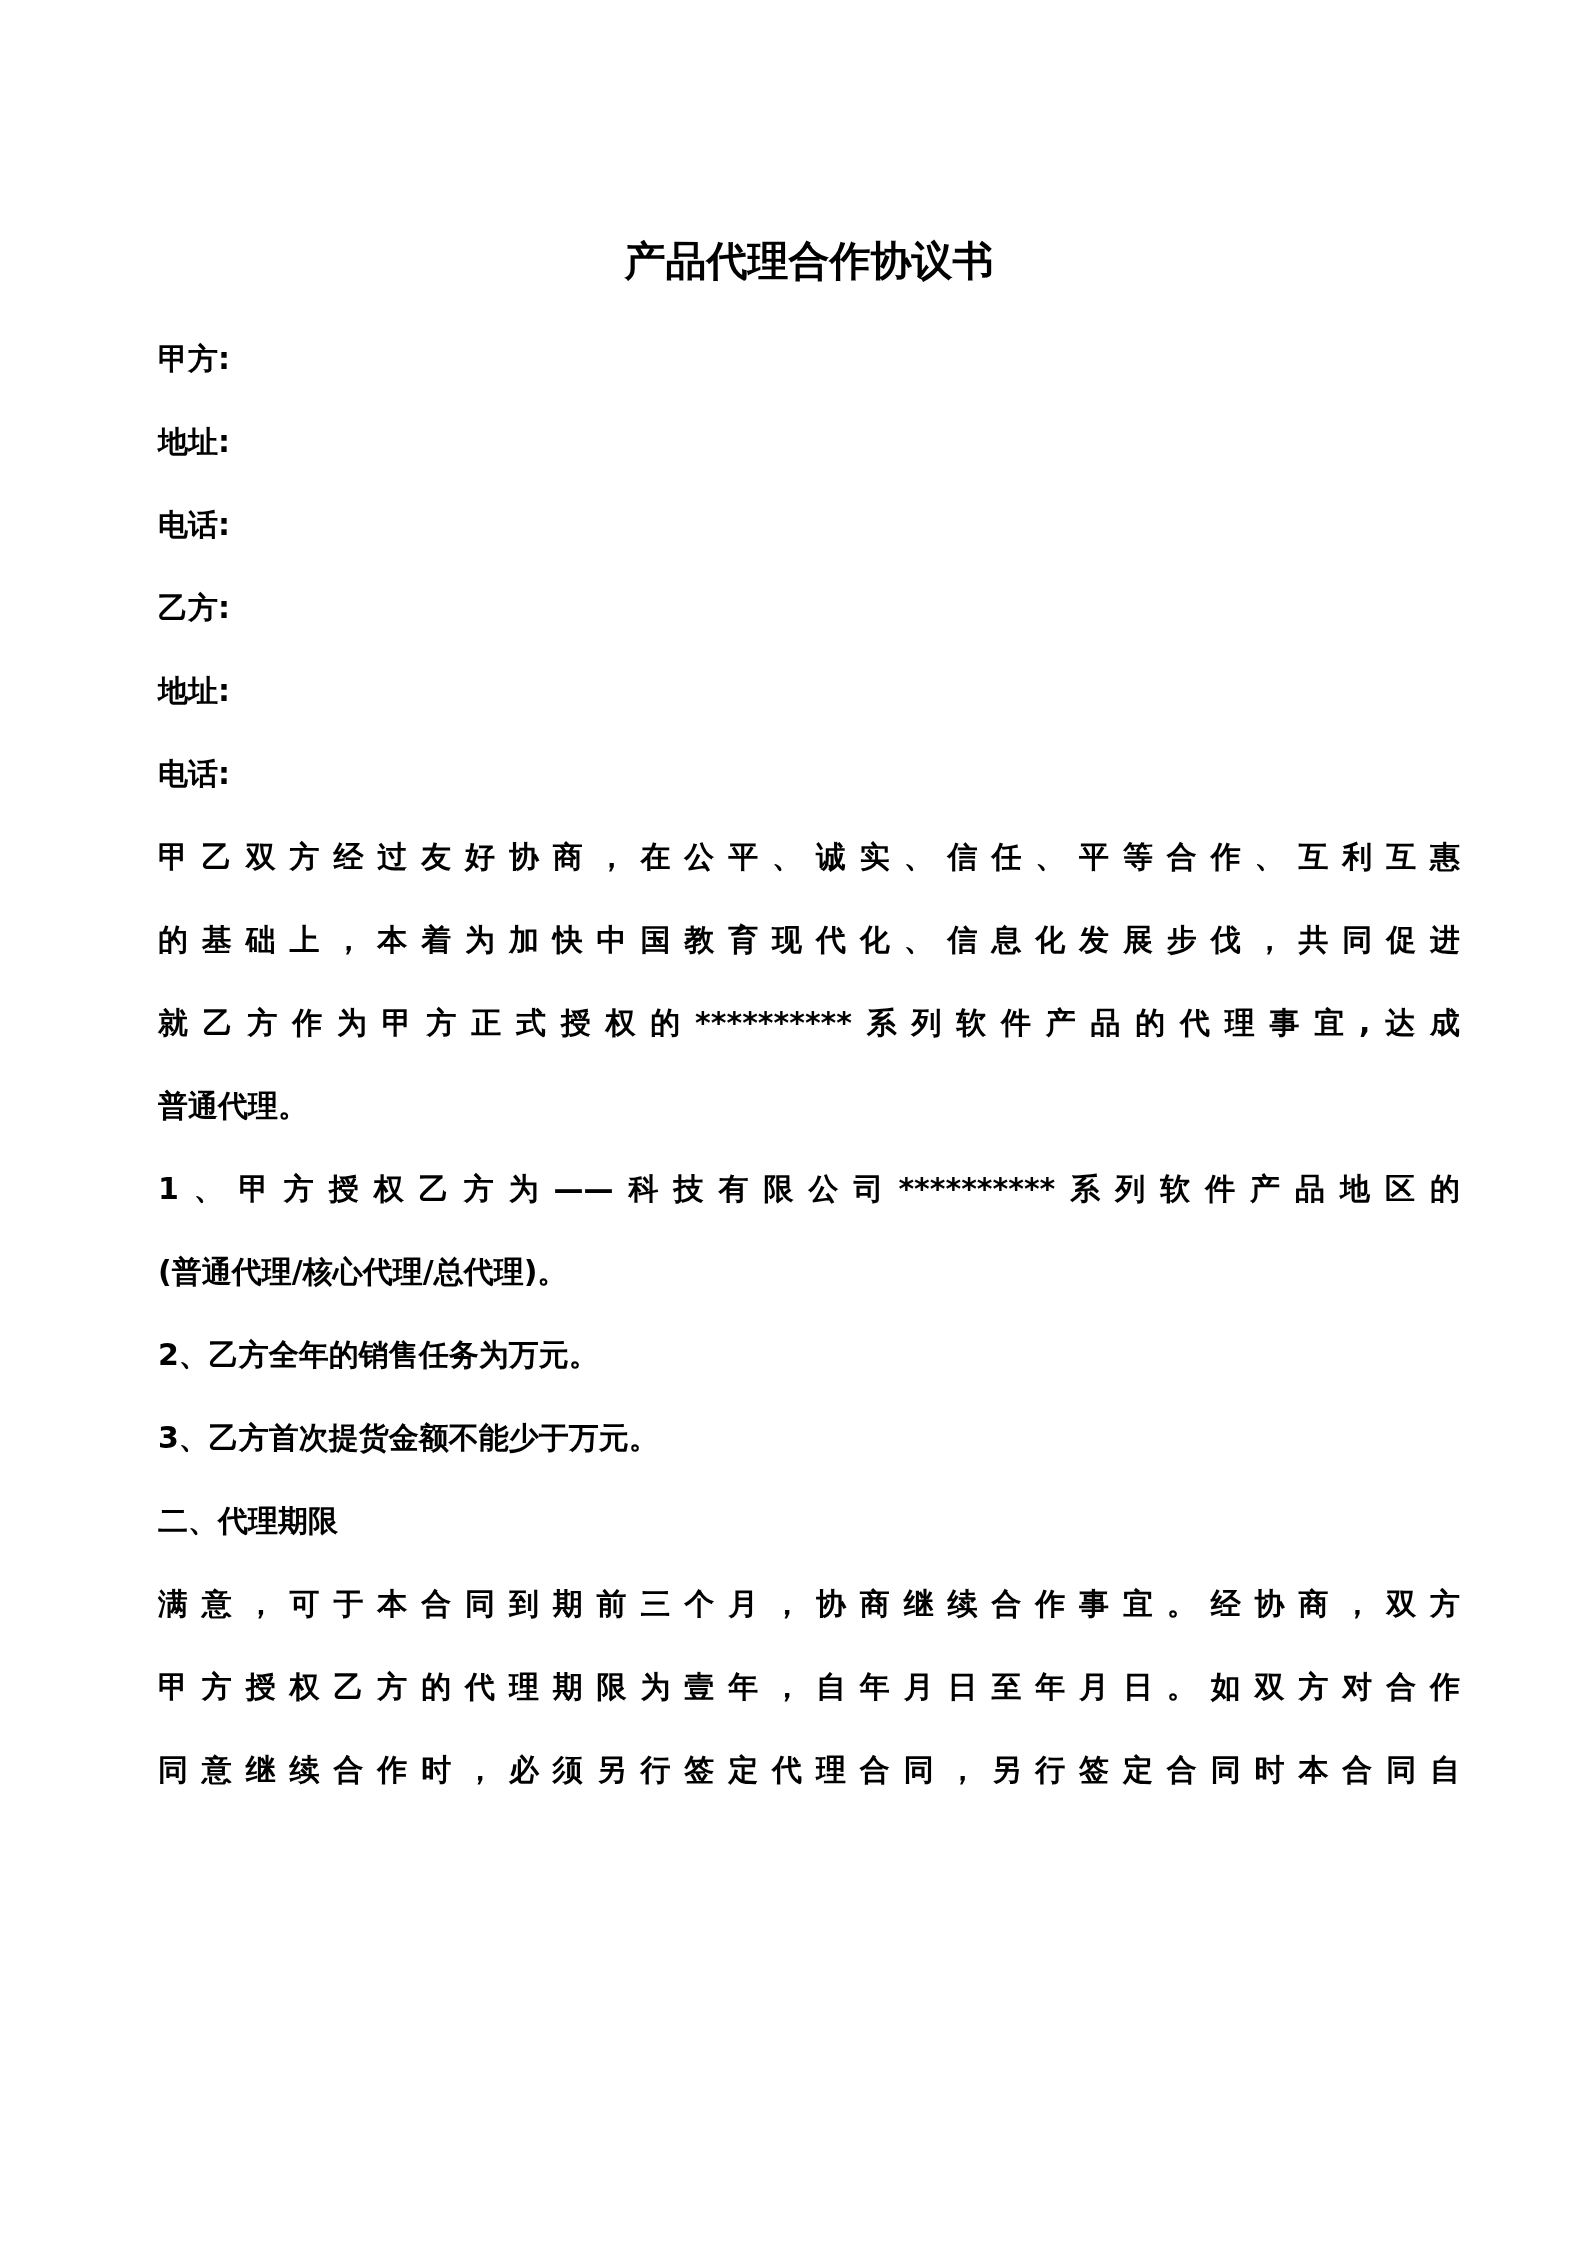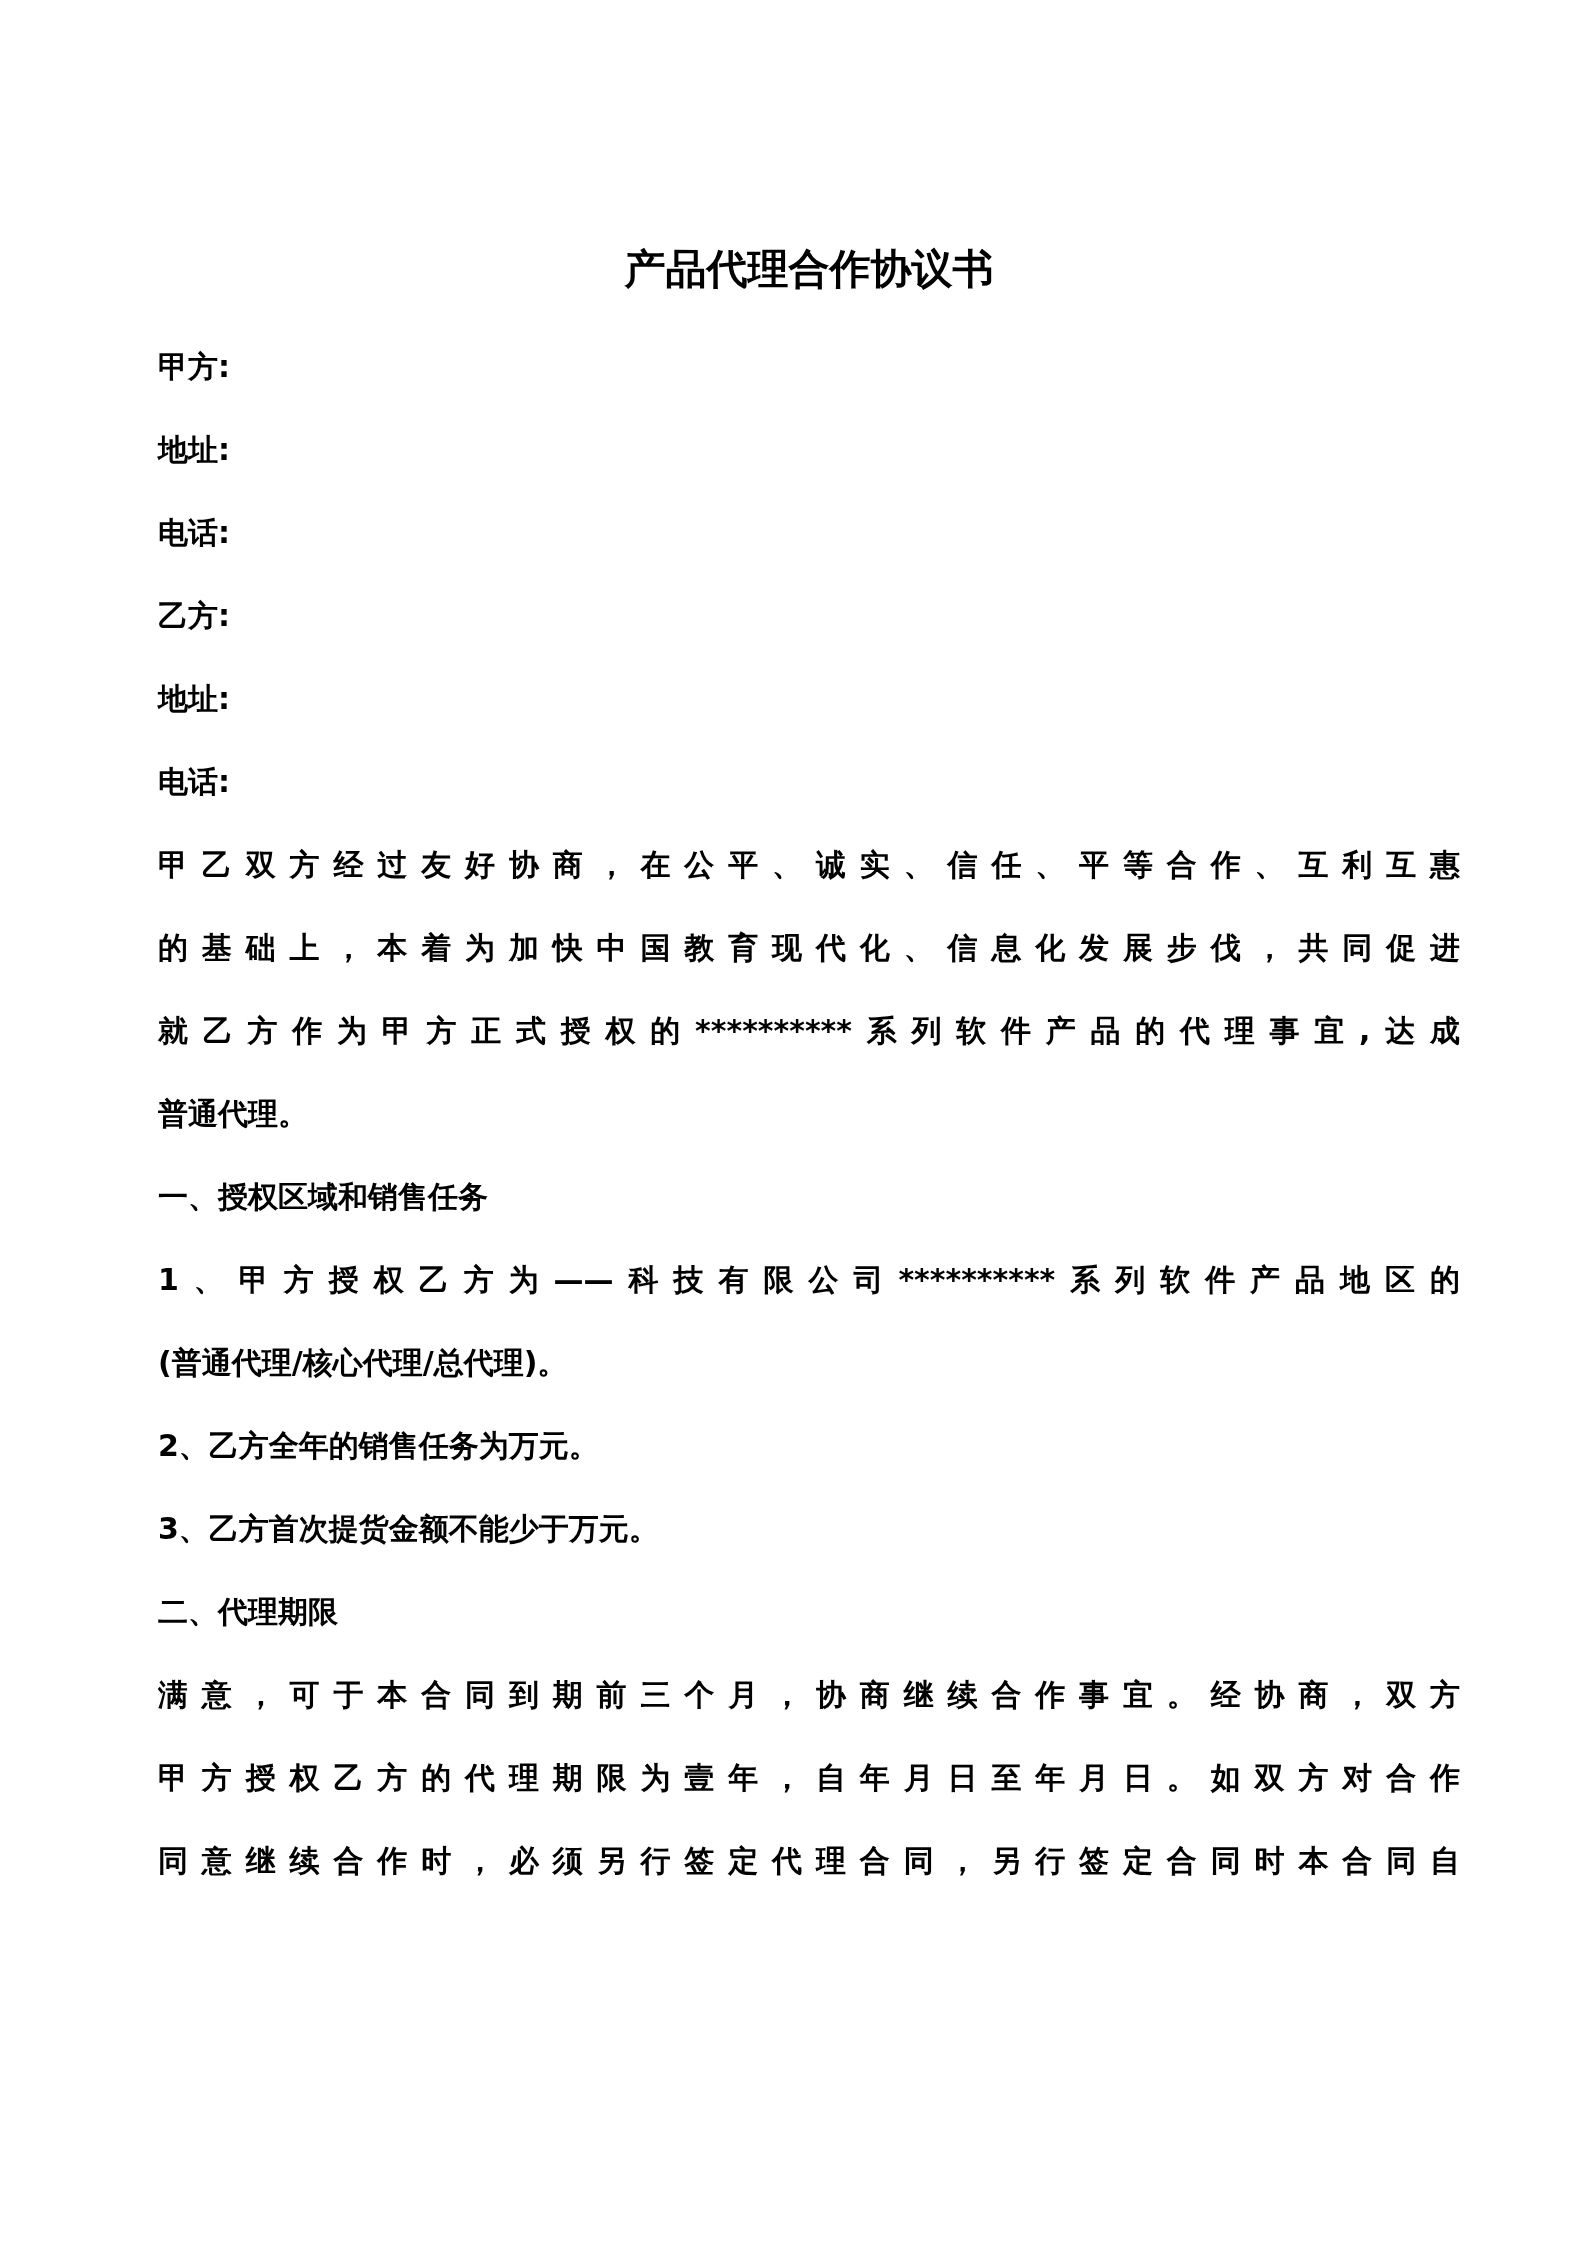--- a/index.html
+++ b/index.html
@@ -14,21 +14,21 @@
     background: #ffffff;
     overflow: hidden;
     font-family: "DejaVu Sans", sans-serif;
     font-weight: 700;
     color: #000000;
   }
   .content {
     position: absolute;
     left: 158px;
     width: 1302px;
-    top: 228px;
+    top: 220px;
   }
   .doc-title {
     height: 83px;
     line-height: 83px;
     font-size: 41px;
     text-align: center;
     margin-bottom: 14px;
     white-space: nowrap;
   }
   .line {
@@ -58,21 +58,20 @@
     <div class="line">电话:</div>
     <div class="line">乙方:</div>
     <div class="line">地址:</div>
     <div class="line">电话:</div>
 
     <div class="line justify">甲乙双方经过友好协商，在公平、诚实、信任、平等合作、互利互惠</div>
     <div class="line justify">的基础上，本着为加快中国教育现代化、信息化发展步伐，共同促进</div>
     <div class="line justify">就乙方作为甲方正式授权的**********系列软件产品的代理事宜,达成</div>
     <div class="line">普通代理。</div>
 
-    <div class="line">一、授权区域和销售任务</div>
 
     <div class="line justify">1、甲方授权乙方为——科技有限公司**********系列软件产品地区的</div>
     <div class="line">(普通代理/核心代理/总代理)。</div>
     <div class="line">2、乙方全年的销售任务为万元。</div>
     <div class="line">3、乙方首次提货金额不能少于万元。</div>
 
     <div class="line">二、代理期限</div>
 
     <div class="line justify">满意，可于本合同到期前三个月，协商继续合作事宜。经协商，双方</div>
     <div class="line justify">甲方授权乙方的代理期限为壹年，自年月日至年月日。如双方对合作</div>

